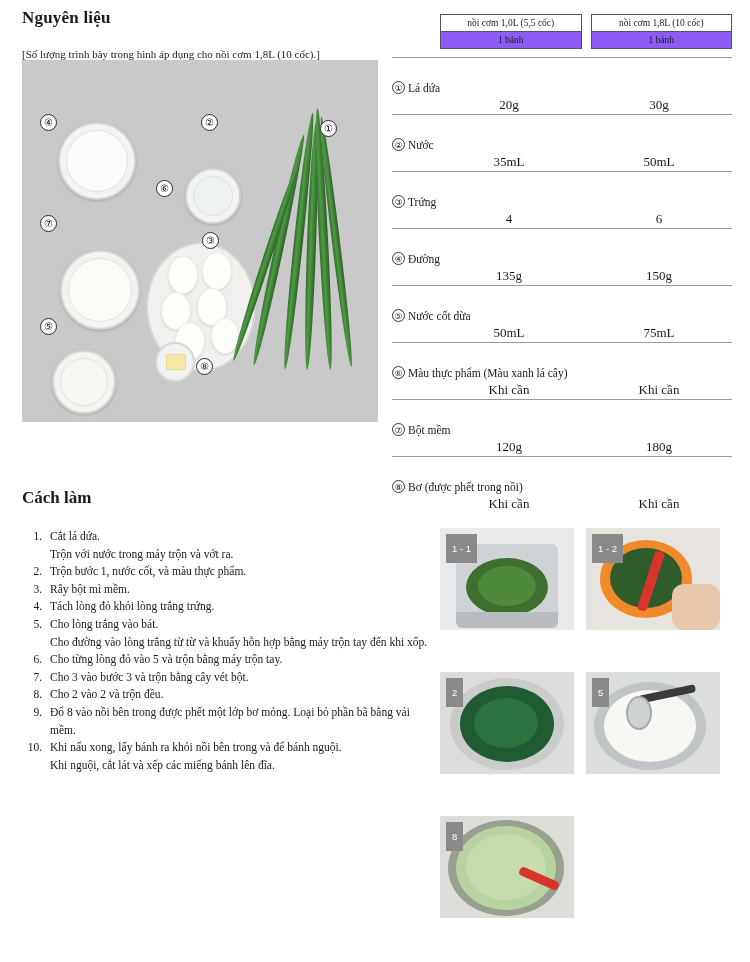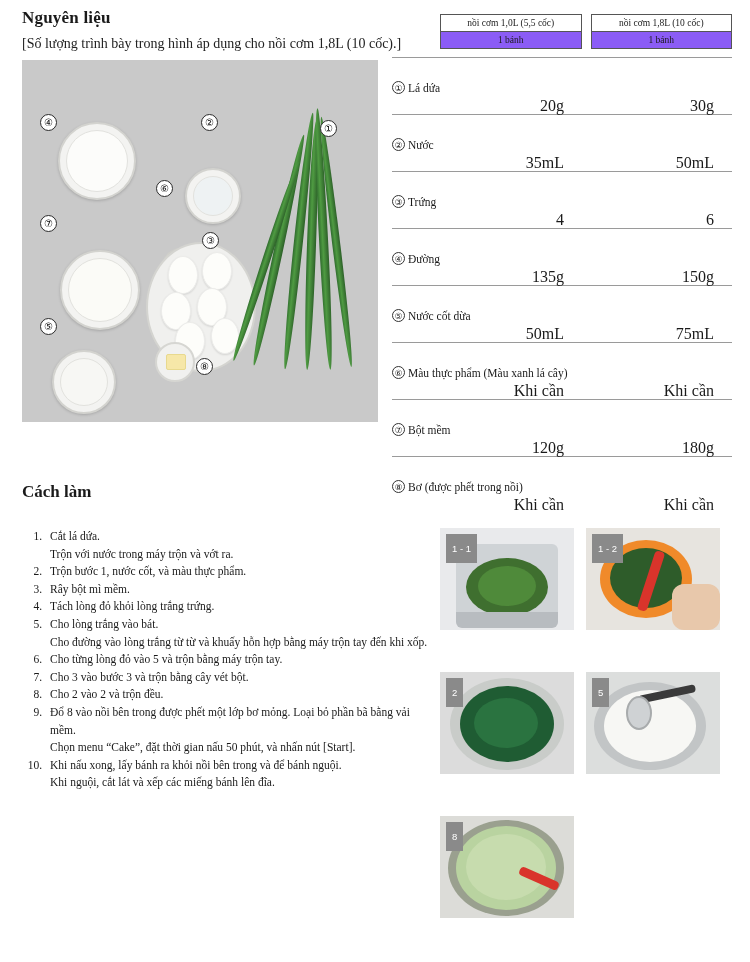--- a/index.html
+++ b/index.html
@@ -27,22 +27,22 @@
   }
   .title-ingredients {
     position: absolute;
     left: 22px; top: 8px;
     font-size: 17px;
     font-weight: bold;
     letter-spacing: .2px;
   }
   .subtitle-ingredients {
     position: absolute;
-    left: 22px; top: 36px;
-    font-size: 14px;
+    left: 22px; top: 48px;
+    font-size: 11px;
     color: #222;
   }
 
   
   .photo-panel {
     position: absolute;
     left: 22px; top: 60px;
     width: 356px; height: 362px;
     background: #c9c9c9;
   }
@@ -199,31 +199,31 @@
     font-size: 8.5px;
     text-align: center;
     margin-right: 3px;
     font-family: "Liberation Sans", sans-serif;
     vertical-align: 1px;
   }
   .ing-v1, .ing-v2 {
     position: absolute;
     top: 18px;
     width: 110px;
-    text-align: right;
-    font-size: 16px;
+    text-align: center;
+    font-size: 13px;
   }
   .ing-v1 { left: 62px; }
   .ing-v2 { left: 212px; }
 
   
   .sec-steps { position: absolute; left: 0; top: 470px; width: 750px; }
   .title-steps {
     position: absolute;
-    left: 22px; top: 12px;
+    left: 22px; top: 18px;
     font-size: 17px;
     font-weight: bold;
   }
   .steps-list {
     position: absolute;
     left: 22px; top: 58px;
     width: 410px;
     font-size: 11.5px;
     line-height: 17.6px;
   }
@@ -486,21 +486,20 @@
       <div class="step">
         <div class="num">8.</div>
         <div class="txt">
           <div>Cho 2 vào 2 và trộn đều.</div>
         </div>
       </div>
       <div class="step">
         <div class="num">9.</div>
         <div class="txt">
           <div>Đổ 8 vào nồi bên trong được phết một lớp bơ mỏng. Loại bỏ phần bã bằng vải mềm.</div>
-          <div>Chọn menu “Cake”, đặt thời gian nấu 50 phút, và nhấn nút [Start].</div>
         </div>
       </div>
       <div class="step">
         <div class="num">10.</div>
         <div class="txt">
           <div>Khi nấu xong, lấy bánh ra khỏi nồi bên trong và để bánh nguội.</div>
           <div>Khi nguội, cắt lát và xếp các miếng bánh lên đĩa.</div>
         </div>
       </div>
     </div>

